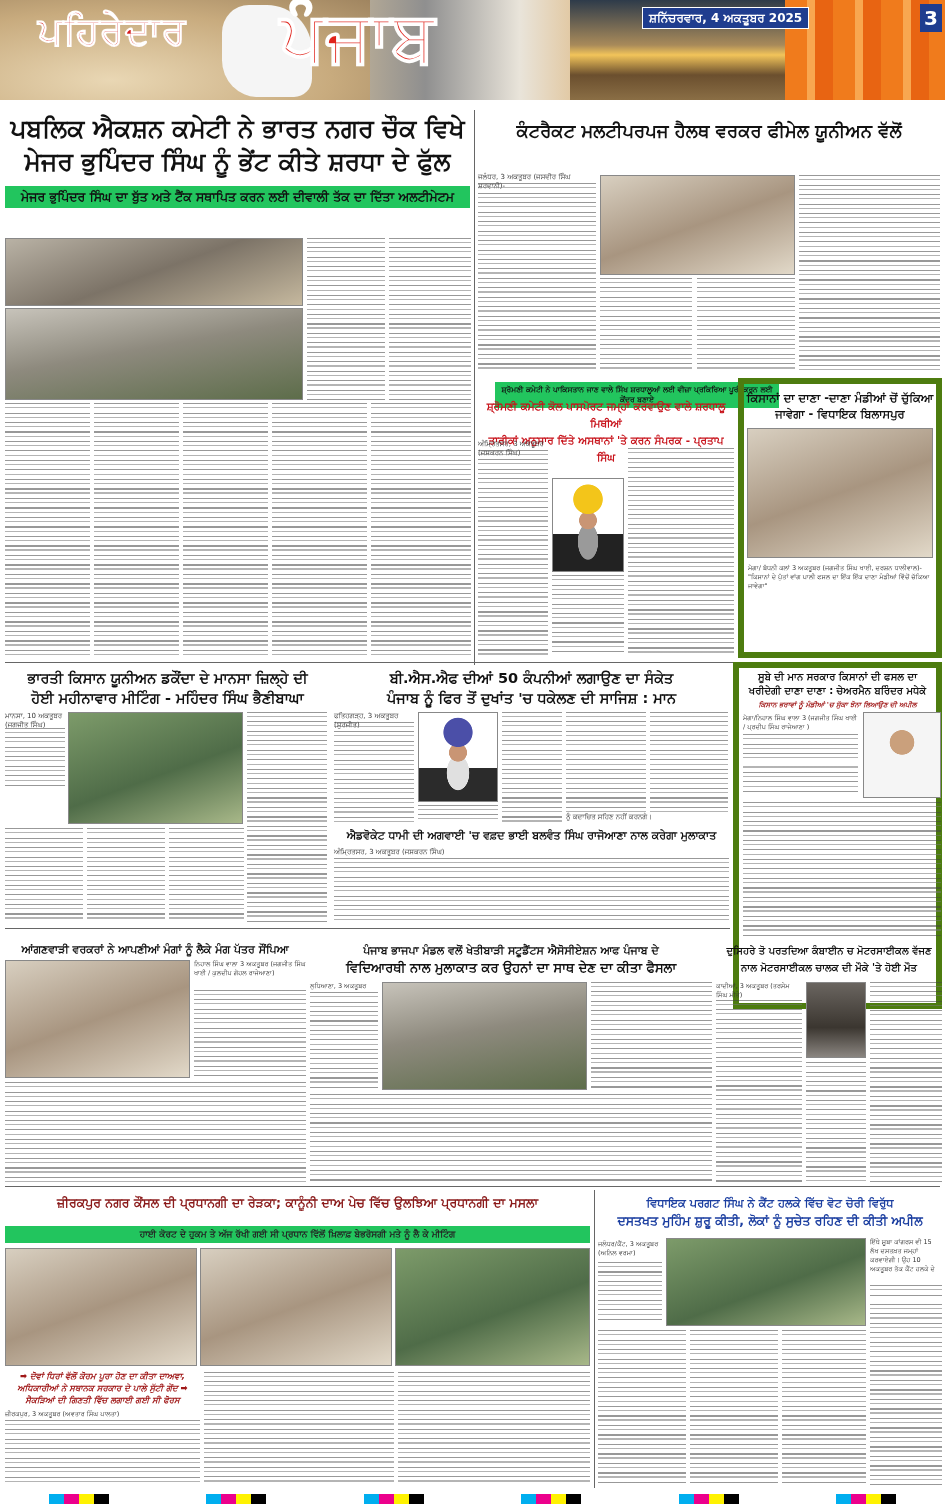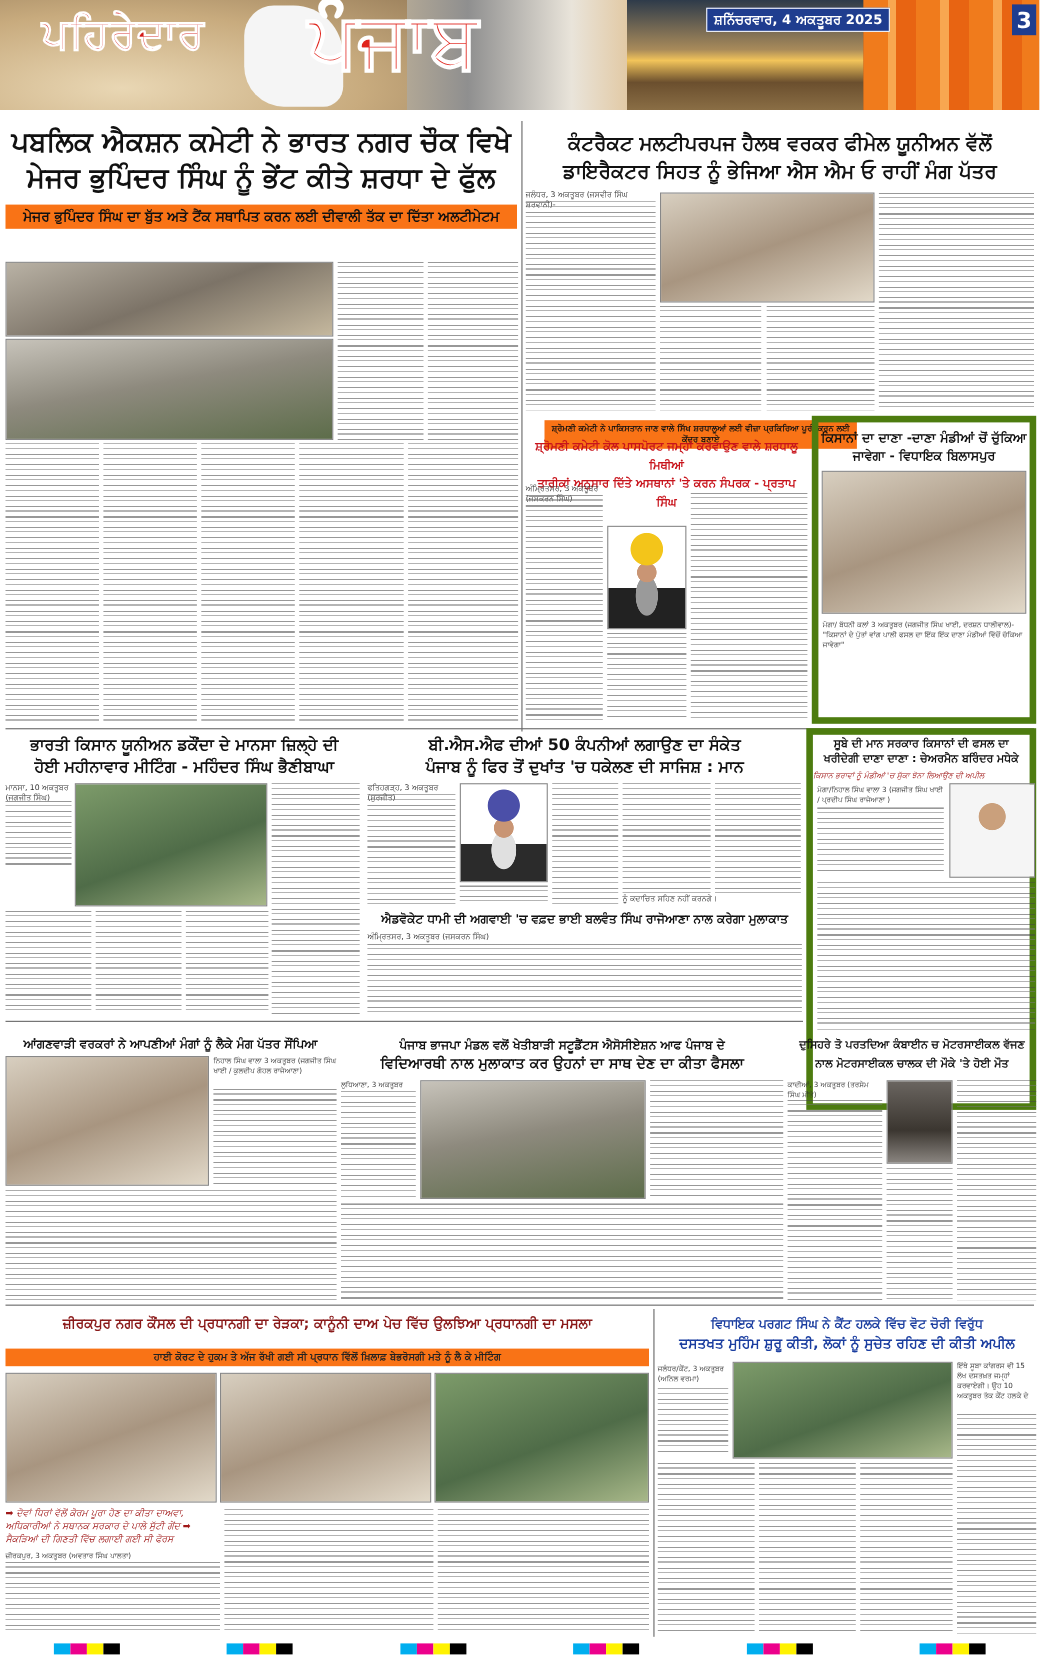--- a/index.html
+++ b/index.html
@@ -12,37 +12,37 @@
 .mh-title{left:280px;top:2px;font-size:70px;font-weight:bold;color:#e0241c;font-family:"DejaVu Serif",serif;-webkit-text-stroke:1.5px #fff;line-height:1}
 .mh-sky{left:570px;top:0;width:215px;height:100px;background:linear-gradient(180deg,#2e3b4a 0%,#a88a5a 45%,#f2c45a 55%,#6b4f2e 75%,#8a6e45 100%)}
 .mh-kids{left:785px;top:0;width:160px;height:100px;background:repeating-linear-gradient(90deg,#f07b1c 0 22px,#f8a750 22px 30px,#e86412 30px 48px)}
 .date-badge{left:642px;top:7px;background:#1f3d8f;color:#fff;font-size:12px;font-weight:bold;padding:3px 6px;border:1px solid #fff}
 .page-no{left:920px;top:4px;width:22px;height:28px;background:#1f3d8f;color:#fff;font-size:20px;font-weight:bold;text-align:center;line-height:28px}
 .headline{font-weight:bold;line-height:1.15;text-align:center;font-family:"DejaVu Sans",sans-serif}
 .h-black{color:#111}
 .h-red{color:#c8141c}
 .h-blue{color:#1b3ea0}
 .h-maroon{color:#8a1a1a}
-.strap{background:#f97316;font-weight:bold;text-align:center;font-size:14px;padding:3px 0}
+.strap{background:#22c55e;font-weight:bold;text-align:center;font-size:14px;padding:3px 0}
 .body-text{font-size:7px;line-height:9.5px;color:#333;text-align:justify;overflow:hidden}
 .col-lines{background:repeating-linear-gradient(180deg,#444 0 1px,transparent 1px 4px,#777 4px 5px,transparent 5px 9.5px);opacity:.55}
 .photo{background:linear-gradient(160deg,#b9b2a5,#7c7367 50%,#c5b89e);border:1px solid #888;overflow:hidden}
 .photo.green{background:linear-gradient(160deg,#7d9b6a,#4f6c48 55%,#a8b889)}
 .photo.room{background:linear-gradient(160deg,#d8cfc0,#a89580 50%,#e2d9c9)}
 .photo.street{background:linear-gradient(170deg,#c7c3ba,#8e8a7e 45%,#5d6d4a)}
 .photo.portrait{background:radial-gradient(circle at 50% 35%,#caa07c 0 18%,#f5f5f5 19% 100%)}
 .photo.portrait-yellow{background:radial-gradient(circle at 50% 22%,#f3c51a 0 18%,transparent 19%),radial-gradient(circle at 50% 45%,#c99574 0 14%,transparent 15%),radial-gradient(ellipse at 50% 68%,#9a9a9a 0 20%,transparent 21%),linear-gradient(180deg,#fff 0 60%,#222 60% 100%)}
 .photo.portrait-blue{background:radial-gradient(circle at 50% 22%,#4b4fa8 0 18%,transparent 19%),radial-gradient(circle at 50% 45%,#c99574 0 14%,transparent 15%),radial-gradient(ellipse at 50% 68%,#e0e0e0 0 20%,transparent 21%),linear-gradient(180deg,#fff 0 62%,#2b2b2b 62% 100%)}
 .box{border:6px solid #4d7c0f}
 .vline{background:#666;width:1px}
 .hline{background:#666;height:1px}
 .footer-bar{left:0;top:1490px;width:945px;height:17px;display:flex;justify-content:space-around;align-items:center}
 .reg{width:60px;height:10px;display:flex}
 .reg span{flex:1}
-.italic-red{color:#a01818;font-style:italic;font-weight:normal;font-size:11px;line-height:14px;}
+.italic-red{color:#a01818;font-style:italic;font-weight:bold;font-size:11px;line-height:14px;text-align:center}
 .caption{font-size:7px;color:#333;line-height:9px}
 </style>
 </head>
 <body>
 
 <div class="abs masthead">
   <div class="abs mh-left"></div>
   <div class="abs mh-brand">ਪਹਿਰੇਦਾਰ</div>
   <div class="abs mh-map"></div>
   <div class="abs mh-title">ਪੰਜਾਬ</div>
@@ -67,21 +67,20 @@
 <div class="abs body-text col-lines" style="left:94px;top:403px;width:85px;height:255px"></div>
 <div class="abs body-text col-lines" style="left:183px;top:403px;width:85px;height:255px"></div>
 <div class="abs body-text col-lines" style="left:272px;top:403px;width:95px;height:255px"></div>
 <div class="abs body-text col-lines" style="left:371px;top:403px;width:100px;height:255px"></div>
 
 <div class="abs vline" style="left:474px;top:110px;height:555px"></div>
 
 <div class="abs" style="left:478px;top:118px;width:462px">
   <div class="headline h-black" style="font-size:18px;line-height:26px">
     <div>ਕੰਟਰੈਕਟ ਮਲਟੀਪਰਪਜ ਹੈਲਥ ਵਰਕਰ ਫੀਮੇਲ ਯੂਨੀਅਨ ਵੱਲੋਂ</div>
-    <div>ਡਾਇਰੈਕਟਰ ਸਿਹਤ ਨੂੰ ਭੇਜਿਆ ਐਸ ਐਮ ਓ ਰਾਹੀਂ ਮੰਗ ਪੱਤਰ</div>
   </div>
 </div>
 <div class="abs caption" style="left:478px;top:173px;width:118px">ਜਲੰਧਰ, 3 ਅਕਤੂਬਰ (ਜਸਵੀਰ ਸਿੰਘ ਸ਼ਰਵਾਨੀ)-</div>
 <div class="abs body-text col-lines" style="left:478px;top:183px;width:118px;height:190px"></div>
 <div class="abs photo room" style="left:600px;top:175px;width:195px;height:100px"></div>
 <div class="abs body-text col-lines" style="left:600px;top:278px;width:92px;height:95px"></div>
 <div class="abs body-text col-lines" style="left:697px;top:278px;width:98px;height:95px"></div>
 <div class="abs body-text col-lines" style="left:799px;top:175px;width:141px;height:198px"></div>
 
 <div class="abs strap" style="left:495px;top:382px;width:284px;font-size:7.5px;color:#111">ਸ਼੍ਰੋਮਣੀ ਕਮੇਟੀ ਨੇ ਪਾਕਿਸਤਾਨ ਜਾਣ ਵਾਲੇ ਸਿੱਖ ਸ਼ਰਧਾਲੂਆਂ ਲਈ ਵੀਜ਼ਾ ਪ੍ਰਕਿਰਿਆ ਪੂਰੀ ਕਰਨ ਲਈ ਕੇਂਦਰ ਬਣਾਏ</div>

